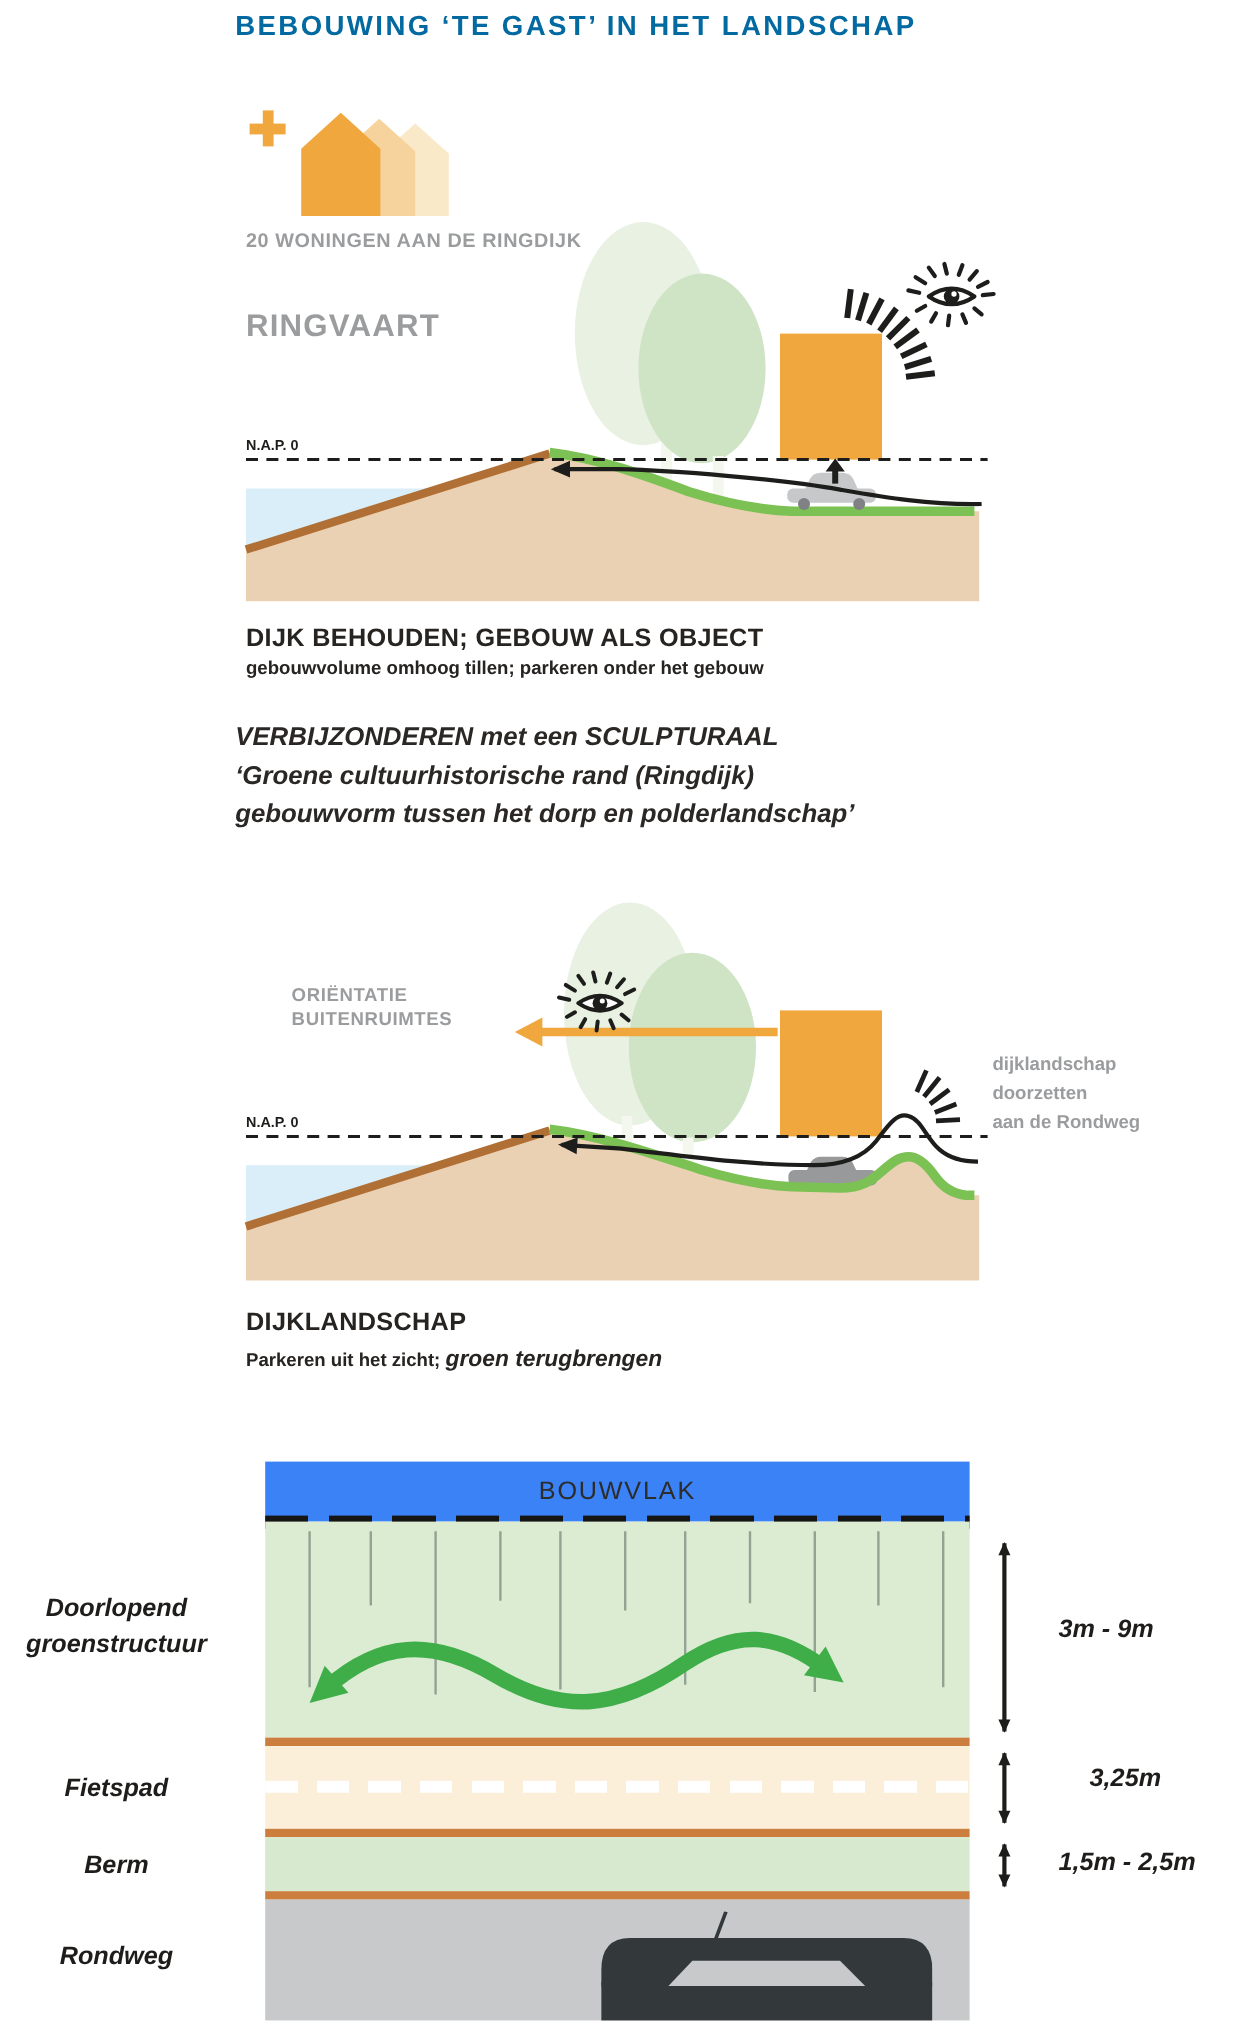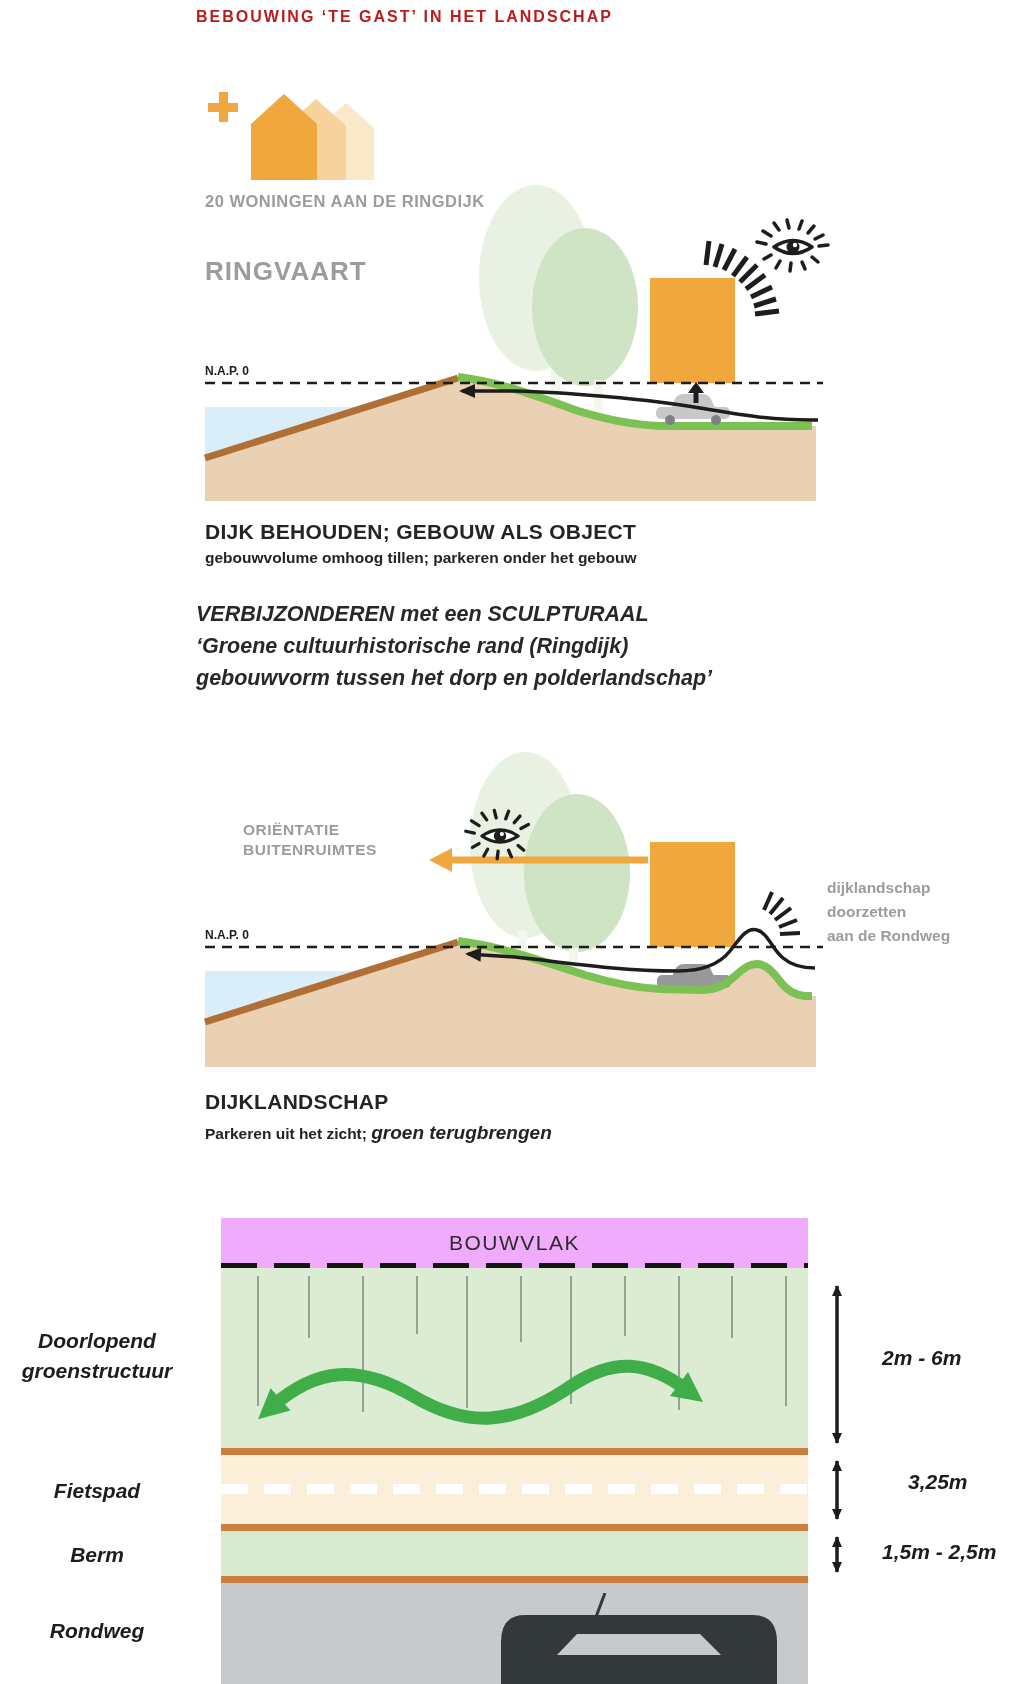--- a/index.html
+++ b/index.html
@@ -1,21 +1,21 @@
 <!DOCTYPE html>
 <html><head>
 <meta charset="utf-8">
 <style>
   html,body{margin:0;padding:0;background:#ffffff;}
   #canvas{
     position:relative;width:1029px;height:1684px;background:#ffffff;
     font-family:"Liberation Sans","DejaVu Sans",sans-serif;color:#231f20;overflow:hidden;
   }
   .abs{position:absolute;}
-  .gray-title{color:#b91c1c;font-weight:bold;letter-spacing:2px;font-size:16px;}
+  .gray-title{color:#0369a1;font-weight:bold;letter-spacing:2px;font-size:23px;}
   .gray-label{color:#9b9c9e;font-weight:bold;}
   .h-main{font-size:21px;font-weight:bold;color:#262321;letter-spacing:.3px;}
   .h-sub{font-size:15.5px;font-weight:bold;color:#262321;}
   .quote{font-size:21.5px;font-weight:bold;font-style:italic;line-height:32px;color:#2a2725;}
   .dim-label{font-size:21px;font-weight:bold;font-style:italic;color:#1f1d1b;}
   .side-label{font-size:21px;font-weight:bold;font-style:italic;color:#1f1d1b;text-align:center;width:190px;line-height:30px;}
   .band{position:absolute;left:221px;width:587px;}
   .orange-rule{background:#cc7e3e;height:7px;}
   .dash-black{
     background:repeating-linear-gradient(90deg,#151513 0 36px,transparent 36px 53px);
@@ -195,21 +195,21 @@
       <line x1="779" y1="187" x2="797" y2="180"></line>
       <line x1="780" y1="194" x2="800" y2="193"></line>
     </g>
   </svg>
 
   <div class="abs h-main" style="left:205px;top:1090px;">DIJKLANDSCHAP</div>
   <div class="abs" style="left:205px;top:1122px;text-align:right;">
     <span class="h-sub">Parkeren uit het zicht; </span><span style="font-size:19px;font-weight:bold;font-style:italic;color:#262321;">groen terugbrengen</span>
   </div>
 
-  <div class="band" style="top:1218px;height:50px;background:#f0abfc;display:flex;align-items:center;justify-content:center;">
+  <div class="band" style="top:1218px;height:50px;background:#3b82f6;display:flex;align-items:center;justify-content:center;">
     <span style="font-size:21px;color:#2c2c2a;letter-spacing:1.5px;">BOUWVLAK</span>
   </div>
   <div class="band dash-black" style="top:1263px;"></div>
 
   <div class="band" style="top:1268px;height:180px;background:#dcecd3;">
     <svg width="587" height="180" viewBox="0 0 587 180" style="display:block;">
       <defs>
         <marker id="ga" orient="auto-start-reverse" markerUnits="userSpaceOnUse" markerWidth="36" markerHeight="36" refX="12" refY="17">
           <path d="M2,2 L32,17 L2,32 Z" fill="#3fae49"></path>
         </marker>
@@ -260,17 +260,17 @@
   </svg>
 
   <div class="abs side-label" style="left:2px;top:1326px;">
     <div>Doorlopend</div>
     <div>groenstructuur</div>
   </div>
   <div class="abs side-label" style="left:2px;top:1476px;">Fietspad</div>
   <div class="abs side-label" style="left:2px;top:1540px;">Berm</div>
   <div class="abs side-label" style="left:2px;top:1616px;">Rondweg</div>
 
-  <div class="abs dim-label" style="left:882px;top:1346px;">2m - 6m</div>
+  <div class="abs dim-label" style="left:882px;top:1346px;">3m - 9m</div>
   <div class="abs dim-label" style="left:882px;top:1470px;margin-left:26px;">3,25m</div>
   <div class="abs dim-label" style="left:882px;top:1540px;">1,5m - 2,5m</div>
 
 </div>
 
 </body></html>

